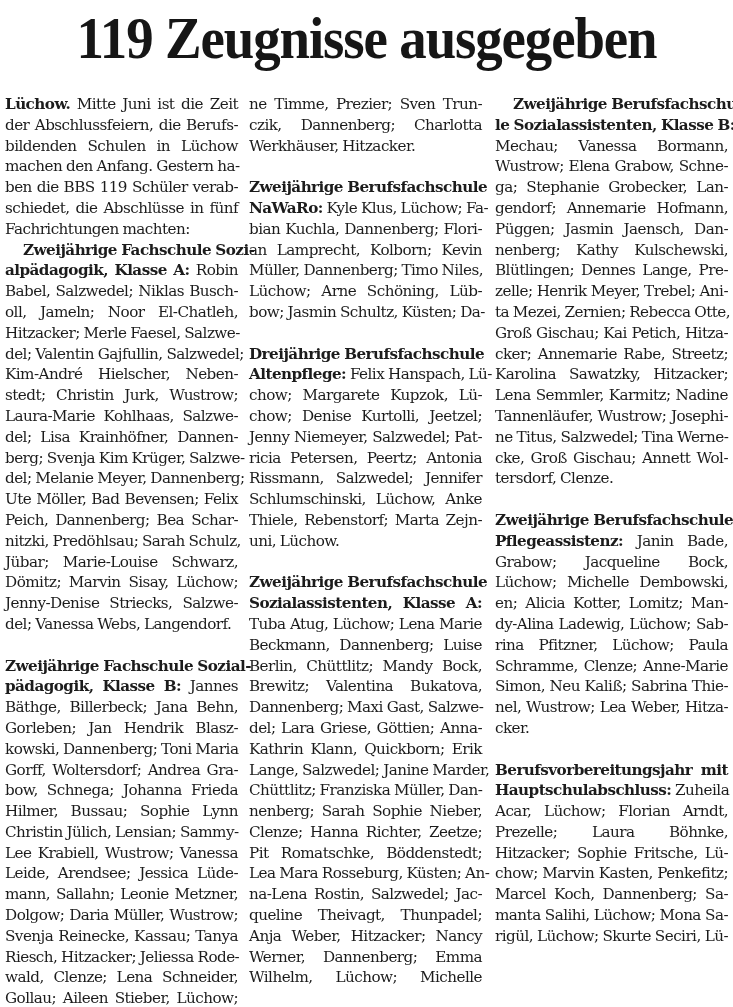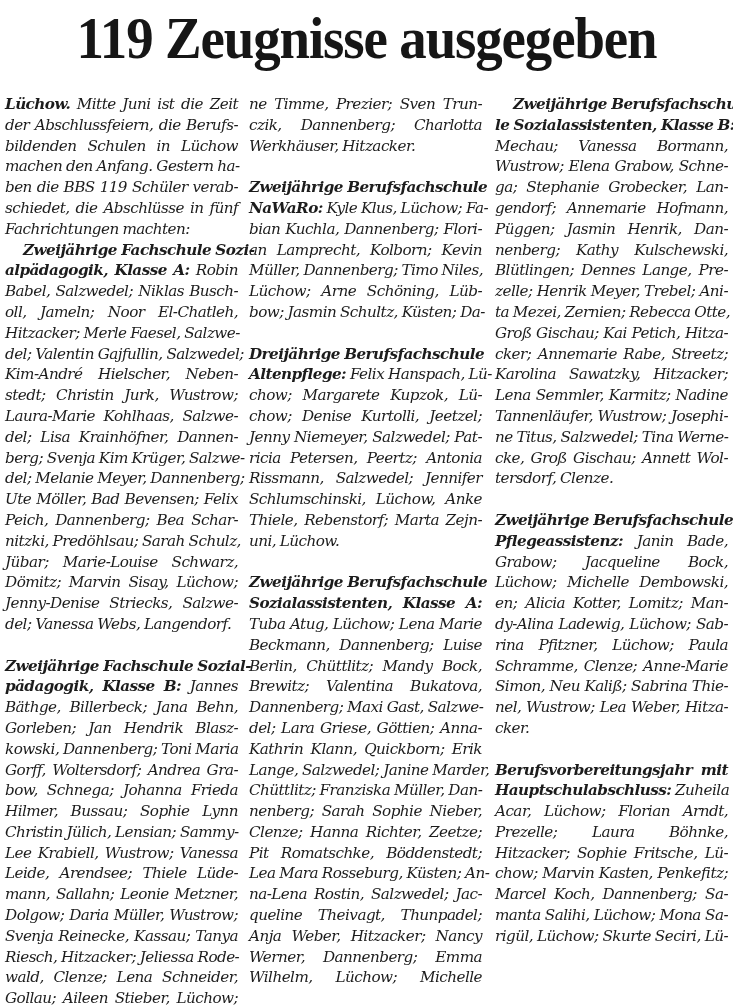--- a/index.html
+++ b/index.html
@@ -17,21 +17,21 @@
     font-family: "DejaVu Serif", "Liberation Serif", serif;
     font-size: 15.2px; line-height: 20.8px; color: #1c1c1c;
   }
   .col1 { left: 5px; }
   .col2 { left: 249px; }
   .col3 { left: 495px; }
   .line { display: block; white-space: nowrap; height: 20.8px; text-align: justify; text-align-last: justify; letter-spacing: -0.55px; word-spacing: -0.5px; }
   .line.last { text-align-last: left; }
   .line.indent { padding-left: 18px; }
   .gap { display: block; height: 20.8px; }
-  .sec { display: block; font-style: italic; }
+  .sec { display: block; }
   b { font-weight: bold; }
 </style>
 </head>
 <body>
 
 <h1 class="headline">119 Zeugnisse ausgegeben</h1>
 
 <div class="col col1">
   <div class="sec">
     <span class="line"><b>Lüchow.</b><span> Mitte Juni ist die Zeit</span></span>
@@ -68,21 +68,21 @@
     <span class="line"><b>Zweijährige Fachschule Sozial-</b></span>
     <span class="line"><b>pädagogik, Klasse B:</b><span> Jannes</span></span>
     <span class="line">Bäthge, Billerbeck; Jana Behn,</span>
     <span class="line">Gorleben; Jan Hendrik Blasz-</span>
     <span class="line">kowski, Dannenberg; Toni Maria</span>
     <span class="line">Gorff, Woltersdorf; Andrea Gra-</span>
     <span class="line">bow, Schnega; Johanna Frieda</span>
     <span class="line">Hilmer, Bussau; Sophie Lynn</span>
     <span class="line">Christin Jülich, Lensian; Sammy-</span>
     <span class="line">Lee Krabiell, Wustrow; Vanessa</span>
-    <span class="line">Leide, Arendsee; Thiele Lüde-</span>
+    <span class="line">Leide, Arendsee; Jessica Lüde-</span>
     <span class="line">mann, Sallahn; Leonie Metzner,</span>
     <span class="line">Dolgow; Daria Müller, Wustrow;</span>
     <span class="line">Svenja Reinecke, Kassau; Tanya</span>
     <span class="line">Riesch, Hitzacker; Jeliessa Rode-</span>
     <span class="line">wald, Clenze; Lena Schneider,</span>
     <span class="line">Gollau; Aileen Stieber, Lüchow;</span>
 
   </div>
 </div>
 
@@ -142,21 +142,21 @@
 </div>
 
 <div class="col col3">
   <div class="sec">
     <span class="line indent"><b>Zweijährige Berufsfachschu-</b></span>
     <span class="line"><b>le Sozialassistenten, Klasse B:</b></span>
     <span class="line">Mechau; Vanessa Bormann,</span>
     <span class="line">Wustrow; Elena Grabow, Schne-</span>
     <span class="line">ga; Stephanie Grobecker, Lan-</span>
     <span class="line">gendorf; Annemarie Hofmann,</span>
-    <span class="line">Püggen; Jasmin Henrik, Dan-</span>
+    <span class="line">Püggen; Jasmin Jaensch, Dan-</span>
     <span class="line">nenberg; Kathy Kulschewski,</span>
     <span class="line">Blütlingen; Dennes Lange, Pre-</span>
     <span class="line">zelle; Henrik Meyer, Trebel; Ani-</span>
     <span class="line">ta Mezei, Zernien; Rebecca Otte,</span>
     <span class="line">Groß Gischau; Kai Petich, Hitza-</span>
     <span class="line">cker; Annemarie Rabe, Streetz;</span>
     <span class="line">Karolina Sawatzky, Hitzacker;</span>
     <span class="line">Lena Semmler, Karmitz; Nadine</span>
     <span class="line">Tannenläufer, Wustrow; Josephi-</span>
     <span class="line">ne Titus, Salzwedel; Tina Werne-</span>

